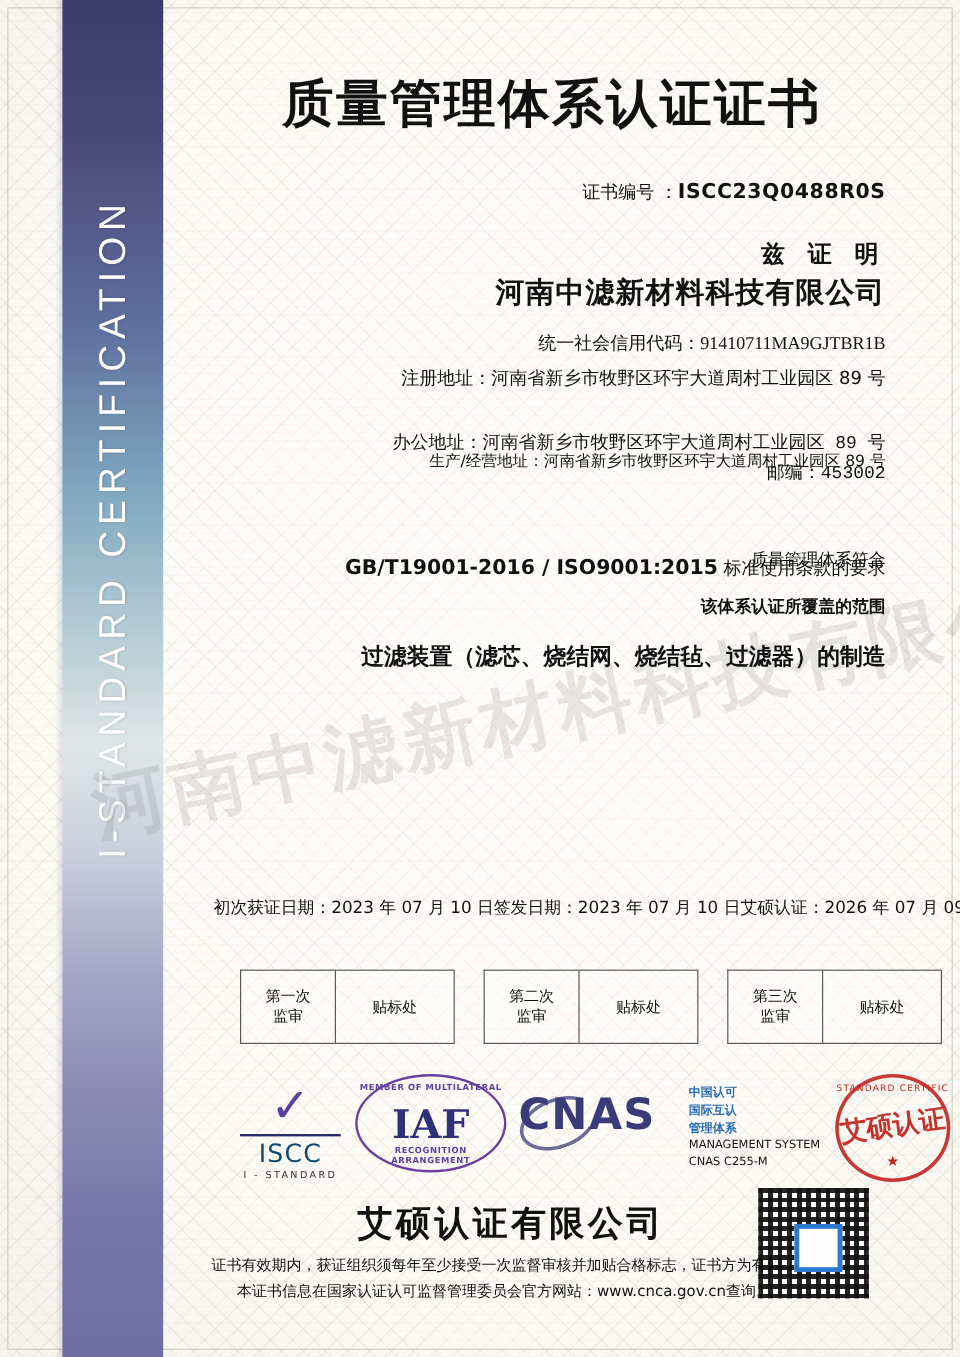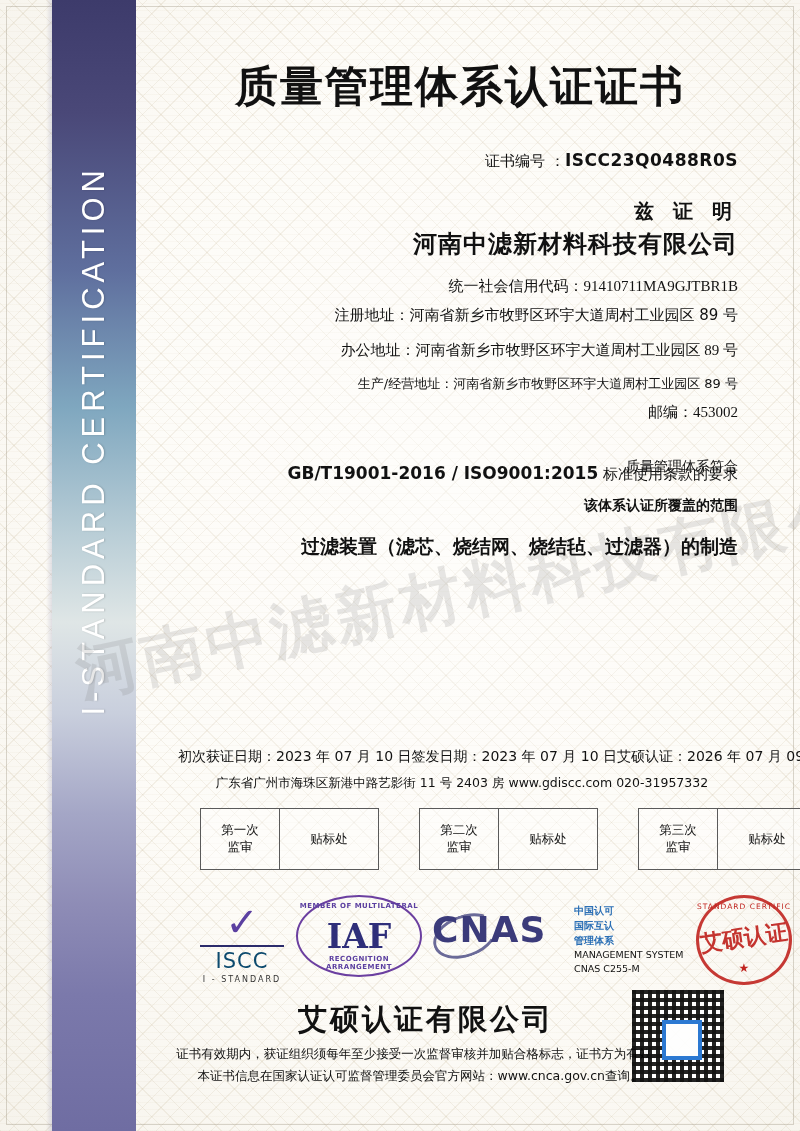--- a/index.html
+++ b/index.html
@@ -152,23 +152,23 @@
     font-weight: 700;
     letter-spacing: 1px;
     font-family: "DejaVu Sans", sans-serif;
   }
   .credit-code {
     top: 277px;
     font-size: 15px;
     font-family: Liberation Serif, serif;
   }
   .addr1 { top: 306px; font-size: 15px; font-family: "DejaVu Sans", sans-serif; }
-  .addr2 { top: 341px; font-size: 15px; font-family: Liberation Serif, serif; }
+  .addr2 { top: 359px; font-size: 15px; font-family: Liberation Mono, monospace; }
   .addr3 { top: 375px; font-size: 13px; font-family: "DejaVu Sans", sans-serif; }
-  .postcode { top: 403px; font-size: 15px; font-family: Liberation Serif, serif; margin-left: 37px; }
+  .postcode { top: 384px; font-size: 15px; font-family: Liberation Mono, monospace; margin-left: 37px; }
   .conform { top: 435px; font-size: 14px; font-family: "DejaVu Sans", sans-serif; margin-top: 23px; }
   .standard { top: 463px; font-size: 15px; font-family: "DejaVu Sans", sans-serif; }
   .standard b { font-size: 17px; font-family: "DejaVu Sans", sans-serif; }
   .scope-label { top: 497px; font-size: 14px; font-family: "DejaVu Sans", sans-serif; font-weight: bold; }
   .scope-text {
     top: 534px;
     font-size: 19px;
     font-weight: 700;
     font-family: "DejaVu Sans", sans-serif;
   }
@@ -197,21 +197,20 @@
   }
 
   
   .boxes {
     position: absolute;
     left: 50px;
     top: 808px;
     width: 548px;
     height: 62px;
     display: flex;
-    gap: 16px;
   }
   .box-pair { display: flex; margin-right: 24px; }
   .box-pair:last-child { margin-right: 16px; }
   .cell {
     border: 1px solid #5a5a5a;
     height: 60px;
     display: flex;
     align-items: center;
     justify-content: center;
     text-align: center;
@@ -420,21 +419,20 @@
         <span>初次获证日期：</span><span>2023 年 07 月 10 日</span>
       </div>
       <div class="date-item">
         <span>签发日期：</span><span>2023 年 07 月 10 日</span>
       </div>
       <div class="date-item">
         <span>艾硕认证：</span><span>2026 年 07 月 09 日</span>
       </div>
     </div>
 
-    <div class="addr-line">广东省广州市海珠区新港中路艺影街 11 号 2403 房   www.gdiscc.com   020-31957332</div>
 
     <div class="boxes">
       <div class="box-pair">
         <div class="cell num">第一次<br>监审</div>
         <div class="cell label">贴标处</div>
       </div>
       <div class="box-pair">
         <div class="cell num">第二次<br>监审</div>
         <div class="cell label">贴标处</div>
       </div>

